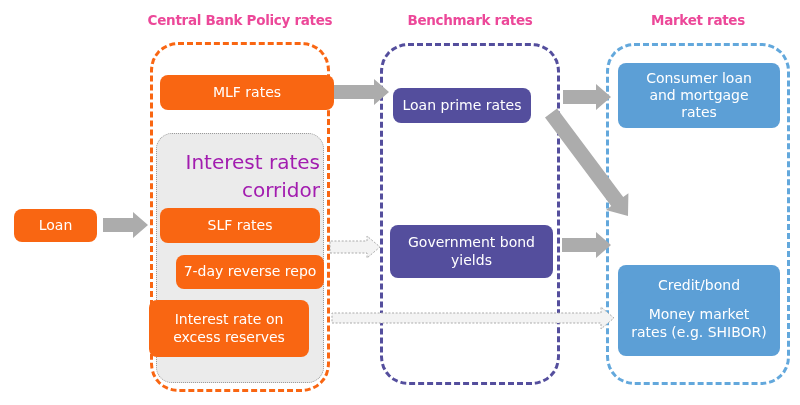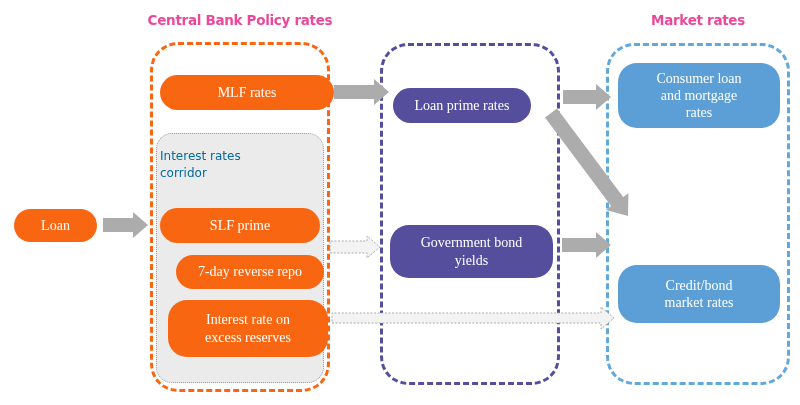--- a/index.html
+++ b/index.html
@@ -19,53 +19,53 @@
   .container-policy{left:150px;top:42px;width:180px;height:350px;border-color:var(--orange);}
   .container-benchmark{left:380px;top:43px;width:180px;height:342px;border-color:var(--purple);}
   .container-market{left:606px;top:43px;width:184px;height:342px;border-color:var(--blueBorder);}
   .corridor{
     position:absolute;left:156px;top:133px;width:168px;height:250px;
     background:var(--corridorFill);border:1px dotted #9a9a9a;border-radius:16px;box-sizing:border-box;
     z-index:2;
   }
   .corridor-label{
     position:absolute;left:160px;top:148px;width:160px;
-    color:#0369a1;font-size:12px;line-height:1.4;text-align:left;white-space:pre-line;
+    color:#a21caf;font-size:20px;line-height:1.4;text-align:right;white-space:pre-line;
     z-index:3;
   }
   .node{
     position:absolute;display:flex;align-items:center;justify-content:center;
     color:#ffffff;font-size:14px;line-height:1.22;text-align:center;
-    border-radius:19px;box-sizing:border-box;padding:0 4px;white-space:pre-line;
+    border-radius:8px;box-sizing:border-box;padding:0 4px;white-space:pre-line;
     z-index:3;
-    font-family:Liberation Serif, serif;
   }
   .orange{background:var(--orange);}
   .purple{background:var(--purple);}
   .blue{background:var(--blue);}
   .n-pboc{left:14px;top:209px;width:83px;height:33px;}
   .n-mlf{left:160px;top:75px;width:174px;height:35px;}
   .n-slf{left:160px;top:208px;width:160px;height:35px;}
   .n-repo{left:176px;top:255px;width:148px;height:34px;}
-  .n-excess{left:168px;top:300px;width:160px;height:57px;}
+  .n-excess{left:149px;top:300px;width:160px;height:57px;}
   .n-lpr{left:393px;top:88px;width:138px;height:35px;}
   .n-govbond{left:390px;top:225px;width:163px;height:53px;}
   .n-consumer{left:618px;top:63px;width:162px;height:65px;}
   .n-credit{left:618px;top:222px;width:162px;height:58px;margin-top:43px;}
   .n-money{left:618px;top:291px;width:162px;height:65px;}
   svg.arrows{position:absolute;left:0;top:0;z-index:4;pointer-events:none;}
   .arrow-solid{fill:var(--arrow);}
   .arrow-outline{fill:#f3f3f3;stroke:#ababab;stroke-width:1;stroke-dasharray:2 1.6;}
 </style>
 </head>
 <body>
 
 <div class="stage">
 
   <div class="col-title" style="left:130px;width:220px;">Central Bank Policy rates</div>
+  <div class="col-title" style="left:380px;width:180px;">Benchmark rates</div>
   <div class="col-title" style="left:606px;width:184px;">Market rates</div>
 
   <div class="container-dashed container-policy"></div>
   <div class="container-dashed container-benchmark"></div>
   <div class="container-dashed container-market"></div>
 
   <div class="corridor"></div>
   <div class="corridor-label">Interest rates
 corridor</div>
 
@@ -74,26 +74,28 @@
     <polygon class="arrow-solid" points="334,99 374,99 374,105 389,92 374,79 374,85 334,85"></polygon>
     <polygon class="arrow-solid" points="563,104 596,104 596,110 611,97 596,84 596,90 563,90"></polygon>
     <polygon class="arrow-solid" points="545,117.5 611.2,206.1 606,210 628,216 628.4,193.2 623.2,197.1 557,108.5"></polygon>
     <polygon class="arrow-outline" points="330,253 367,253 367,258 380,247 367,236 367,241 330,241"></polygon>
     <polygon class="arrow-solid" points="562,252 596,252 596,258 611,245 596,232 596,238 562,238"></polygon>
     <polygon class="arrow-outline" points="332,323 601,323 601,329 614,318 601,307 601,313 332,313"></polygon>
   </svg>
 
   <div class="node orange n-pboc">Loan</div>
   <div class="node orange n-mlf">MLF rates</div>
-  <div class="node orange n-slf">SLF prime</div>
+  <div class="node orange n-slf">SLF rates</div>
   <div class="node orange n-repo">7-day reverse repo</div>
   <div class="node orange n-excess">Interest rate on
 excess reserves</div>
   <div class="node purple n-lpr">Loan prime rates</div>
   <div class="node purple n-govbond">Government bond
 yields</div>
   <div class="node blue n-consumer">Consumer loan
 and mortgage
 rates</div>
   <div class="node blue n-credit">Credit/bond
 market rates</div>
+  <div class="node blue n-money">Money market
+rates (e.g. SHIBOR)</div>
 
 </div>
 
 </body></html>

